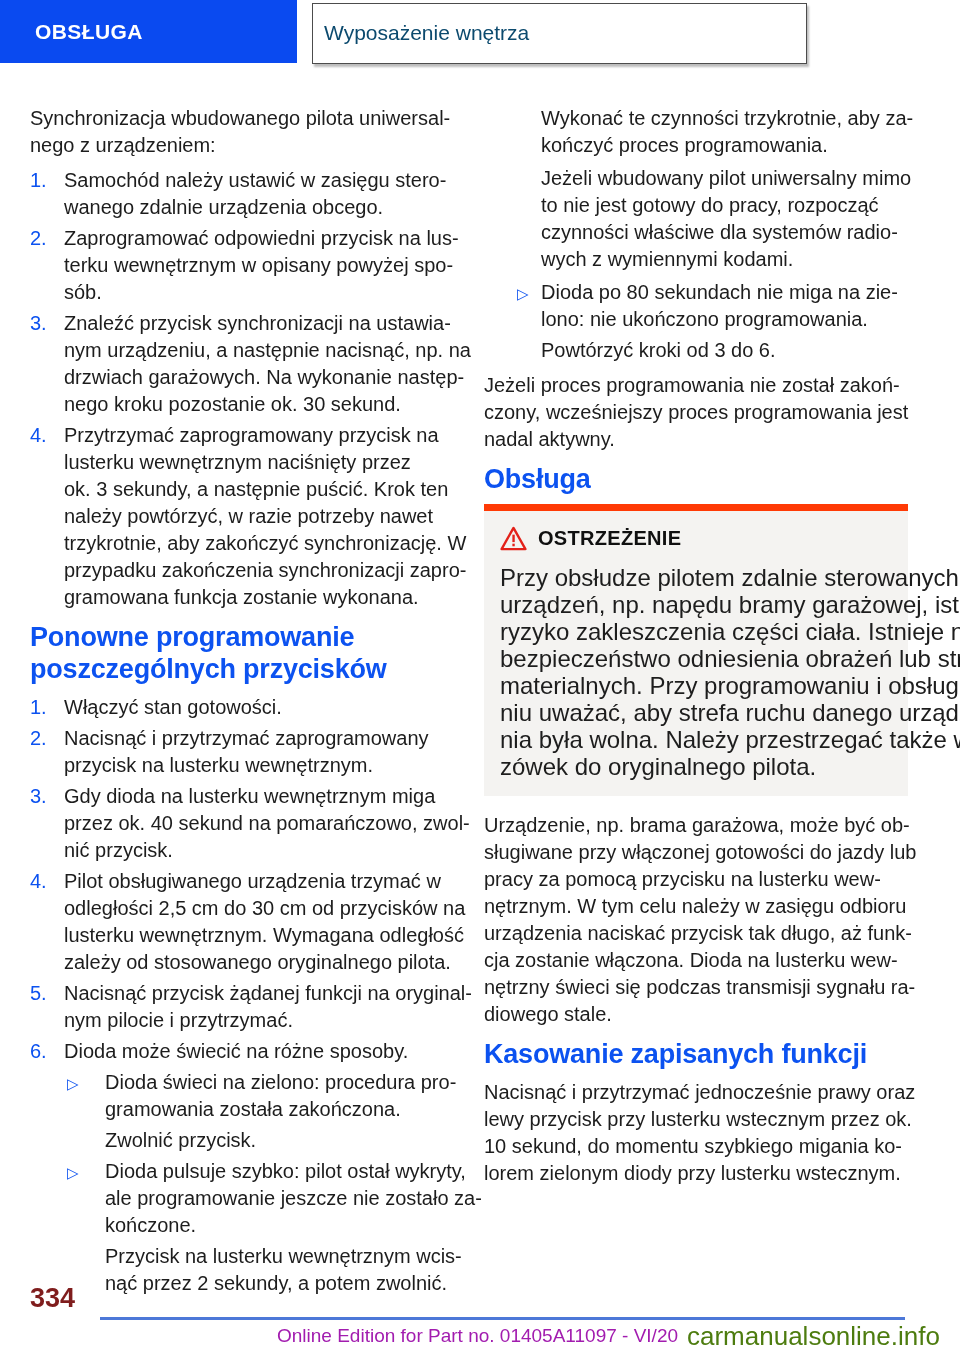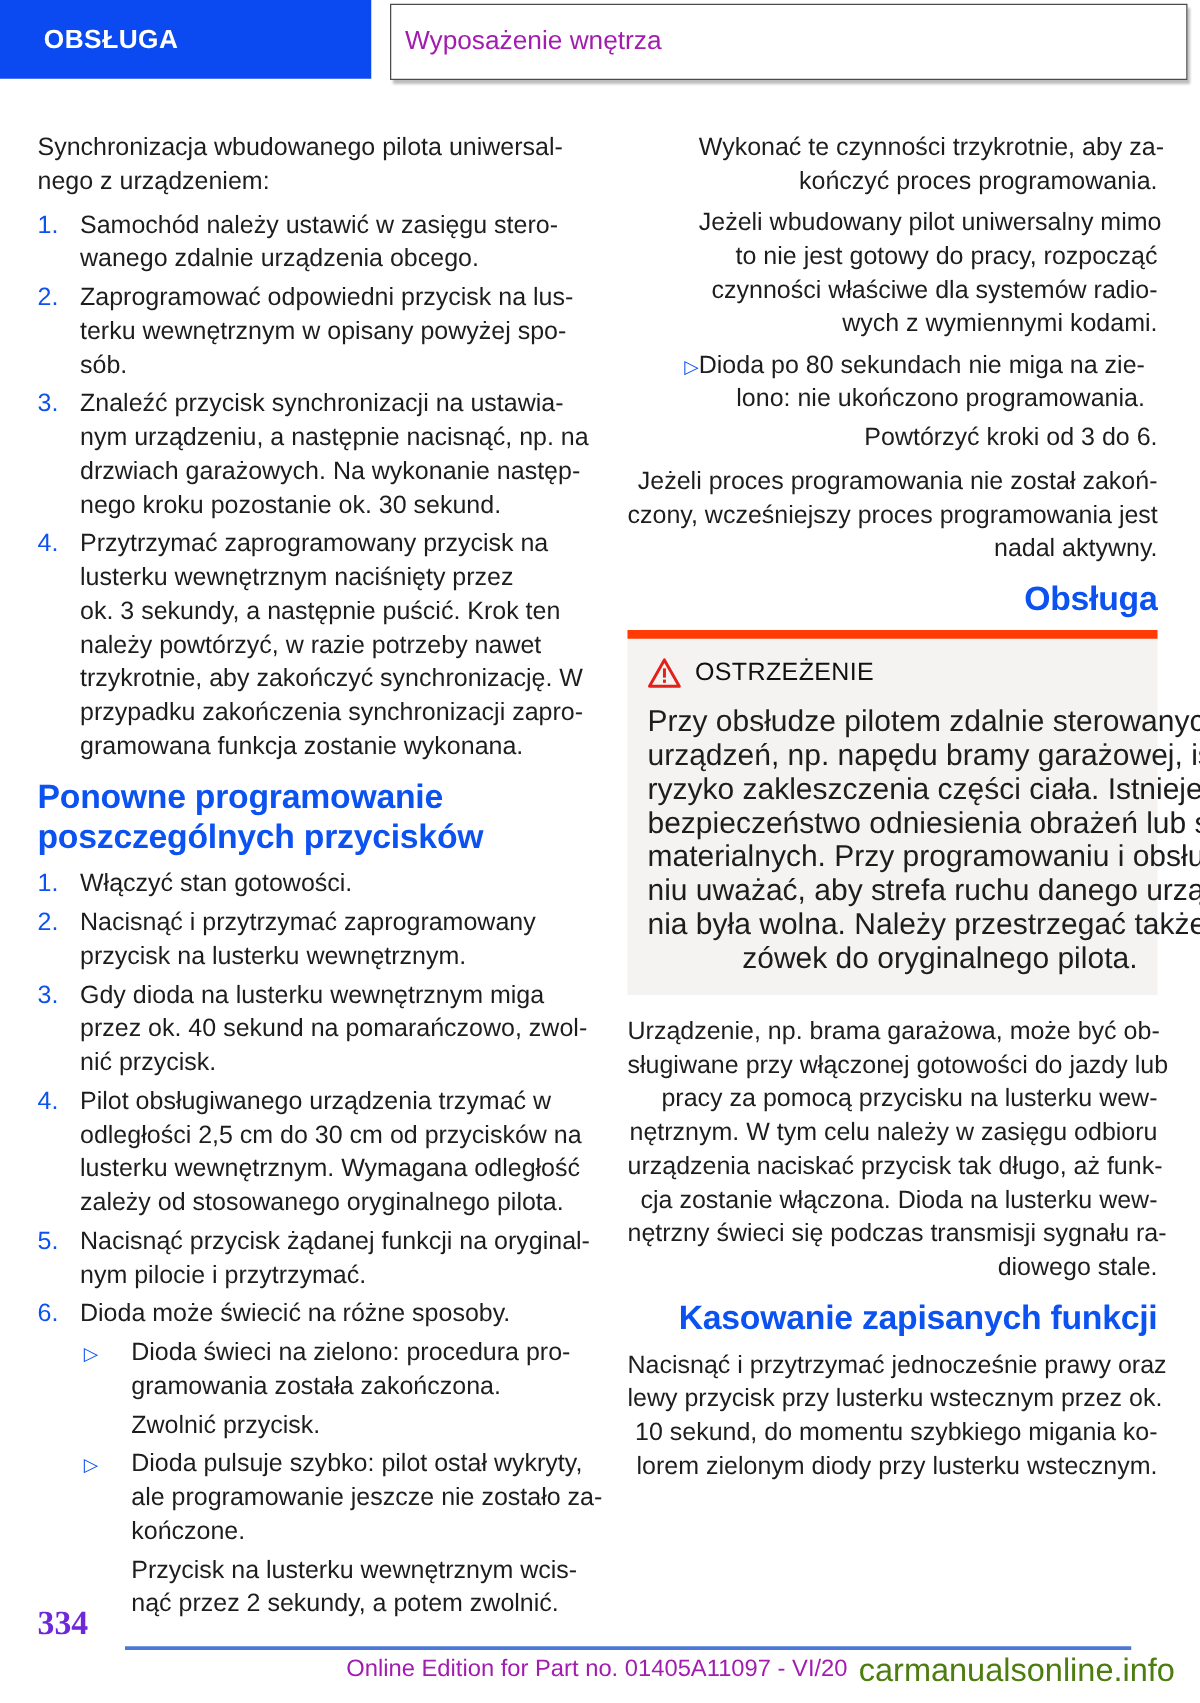--- a/index.html
+++ b/index.html
@@ -8,29 +8,29 @@
     font-family:"Liberation Sans",sans-serif;color:#1d1d1d;overflow:hidden;
   }
   .t{white-space:pre;}
   
   .section-tab{
     position:absolute;left:0;top:0;width:297px;height:63px;
     background:#0a4af0;color:#ffffff;font-size:21px;font-weight:bold;
     line-height:63px;padding-left:35px;box-sizing:border-box;letter-spacing:.4px;
   }
   .chapter-box{
-    position:absolute;left:312px;top:3px;width:638px;height:61px;
+    position:absolute;left:312px;top:3px;width:495px;height:61px;
     background:#ffffff;border:1.6px solid #4c4c4c;box-sizing:border-box;
     box-shadow:2px 3px 2px #bdbdbd;
-    font-size:21px;line-height:57px;padding-left:11px;color:#a21caf;
+    font-size:21px;line-height:57px;padding-left:11px;color:#0c4a6e;
   }
   
   .col{position:absolute;top:105px;font-size:20px;line-height:27px;}
   .col-left{left:30px;width:420px;}
-  .col-right{left:502px;width:424px;text-align:right;}
+  .col-right{left:484px;width:424px;}
   .para{margin:0 0 8px 0;}
   h2.sec{
     color:#0c52f0;font-size:27px;line-height:32px;font-weight:bold;
     margin:10px 0 9px 0;letter-spacing:-0.2px;white-space:pre;
   }
   
   .step{display:flex;margin:0 0 4px 0;}
   .step .num{flex:0 0 34px;color:#0c52f0;}
   
   .tri{display:flex;margin:0 0 4px 0;}
@@ -44,26 +44,26 @@
   .col-right .indent{margin-left:57px;}
   .gap6{margin-bottom:6px;}
   .gap8{margin-bottom:8px;}
   
   .warnbox{
     background:#f4f3f1;border-top:7px solid #ff3a05;
     padding:14px 16px 16px 16px;margin:0 0 16px 0;box-sizing:border-box;width:100%;
   }
   .warn-head{display:flex;align-items:center;margin-bottom:12px;}
   .warn-head .wicon{flex:0 0 38px;display:flex;align-items:center;}
-  .warn-title{font-weight:normal;font-size:20px;letter-spacing:.3px;color:#101010;}
+  .warn-title{font-weight:bold;font-size:20px;letter-spacing:.3px;color:#101010;}
   .warnbox .body{font-size:24px;line-height:27px;}
   .mt14{margin-top:14px;}
   .mt16{margin-top:16px;}
   
-  .page-num{position:absolute;left:30px;top:1283px;font-size:27px;font-weight:bold;color:#6d28d9;font-family:Liberation Serif, serif;}
+  .page-num{position:absolute;left:30px;top:1283px;font-size:27px;font-weight:bold;color:#7f1d1d;}
   .foot-line{position:absolute;left:100px;top:1317px;width:805px;height:3px;background:#4d78d8;}
   .edition{position:absolute;left:277px;top:1325px;font-size:19px;color:#a21caf;}
   .watermark{position:absolute;left:687px;top:1321px;font-size:26px;color:#4d7c0f;}
 </style>
 </head>
 <body>
 
 <div class="page">
 
   <div class="section-tab">OBSŁUGA</div>

